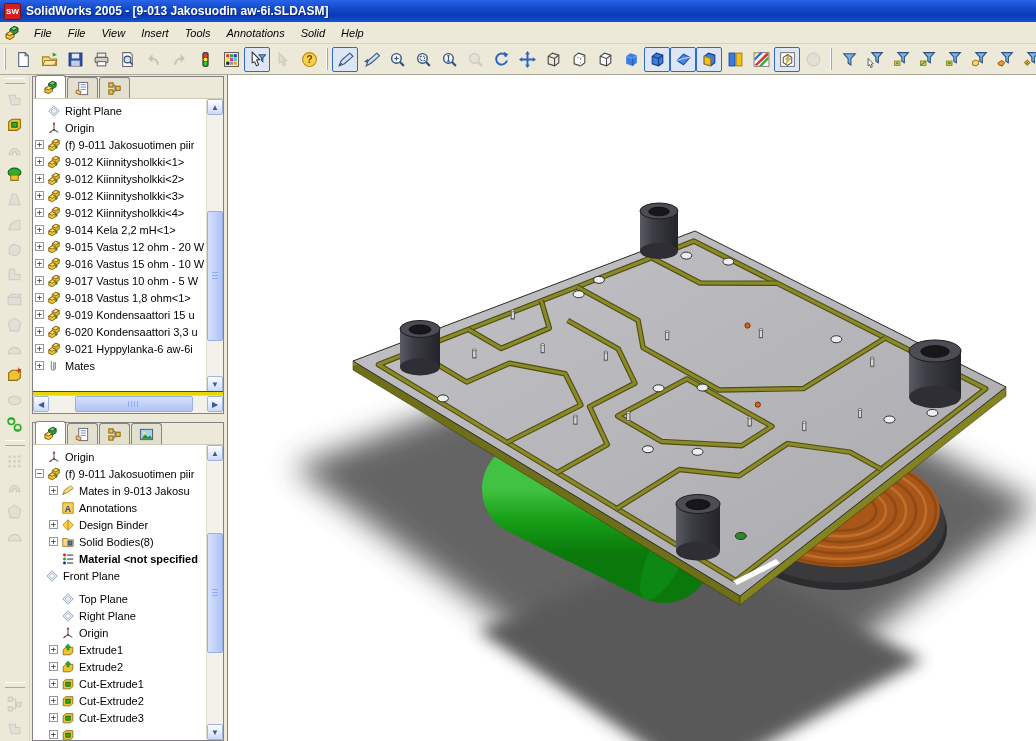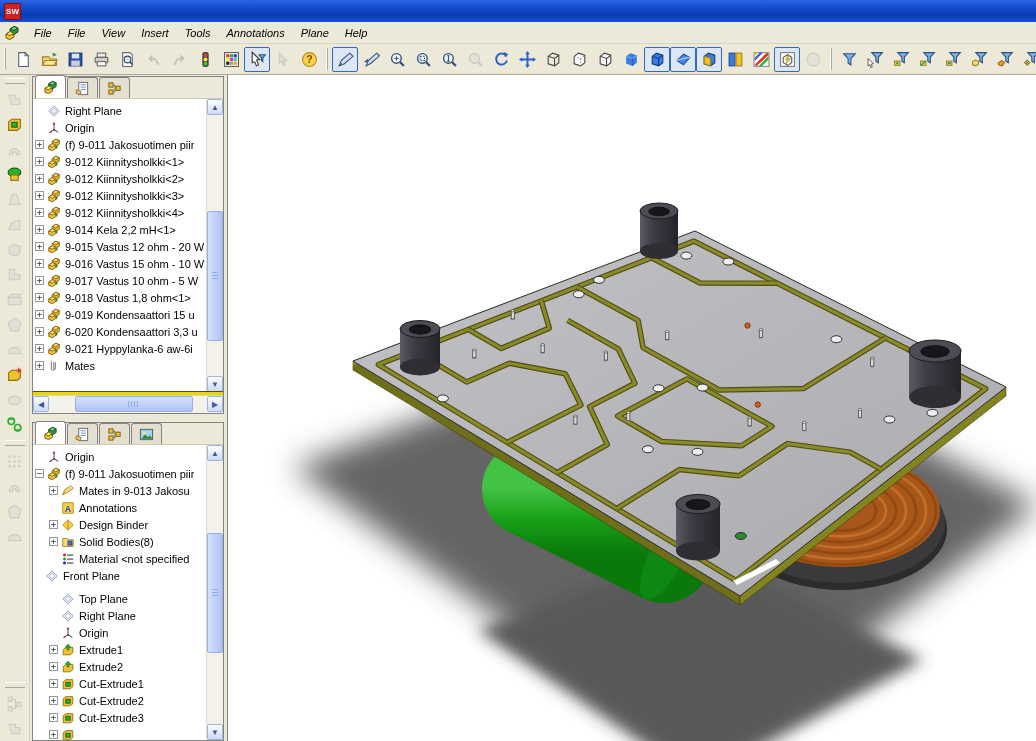--- a/index.html
+++ b/index.html
@@ -417,34 +417,35 @@
         <circle cx="5.5" cy="6" r="1.6" fill="#ffe27a"></circle>
         <path d="M2.5 12.5l4-4.5 3 3 2-2 3 3.5z" fill="#2a8a2a"></path>
       </symbol>
   </defs>
 </svg>
 
 <div class="app">
 
   <div class="titlebar">
     <span class="sw-logo">SW</span>
+    <span class="ttl">SolidWorks 2005 - [9-013 Jakosuodin aw-6i.SLDASM]</span>
   </div>
 
   <div class="menubar">
     <svg class="ic">
         <use href="#i-fmtab"></use>
       </svg>
     <span id="menu-items" style="display:flex;font-style:italic;">
         <span class="menu-item">File</span>
         <span class="menu-item">File</span>
         <span class="menu-item">View</span>
         <span class="menu-item">Insert</span>
         <span class="menu-item">Tools</span>
         <span class="menu-item">Annotations</span>
-        <span class="menu-item">Plane</span>
+        <span class="menu-item">Solid</span>
         <span class="menu-item">Help</span>
       </span>
   </div>
 
   <div class="toolbar" id="main-toolbar">
       <span class="tgrip"></span>
       <div class="tbtn">
         <svg class="ic">
           <use href="#i-doc" xlink:href="#i-doc"></use>
         </svg>
@@ -958,21 +959,21 @@
               </svg>
               <span class="lbl">Design Binder</span>
             </div>
             <div class="trow" style="padding-left: 16px;">
               <span class="exp">+</span>
               <svg class="ic">
                 <use href="#i-bodies" xlink:href="#i-bodies"></use>
               </svg>
               <span class="lbl">Solid Bodies(8)</span>
             </div>
-            <div class="trow" style="padding-left: 16px;">
+            <div class="trow" style="padding-left: 16px; font-weight: bold;">
               <span class="noexp"></span>
               <svg class="ic">
                 <use href="#i-material" xlink:href="#i-material"></use>
               </svg>
               <span class="lbl">Material &lt;not specified</span>
             </div>
             <div class="trow" style="">
               <span class="noexp"></span>
               <svg class="ic">
                 <use href="#i-plane" xlink:href="#i-plane"></use>

